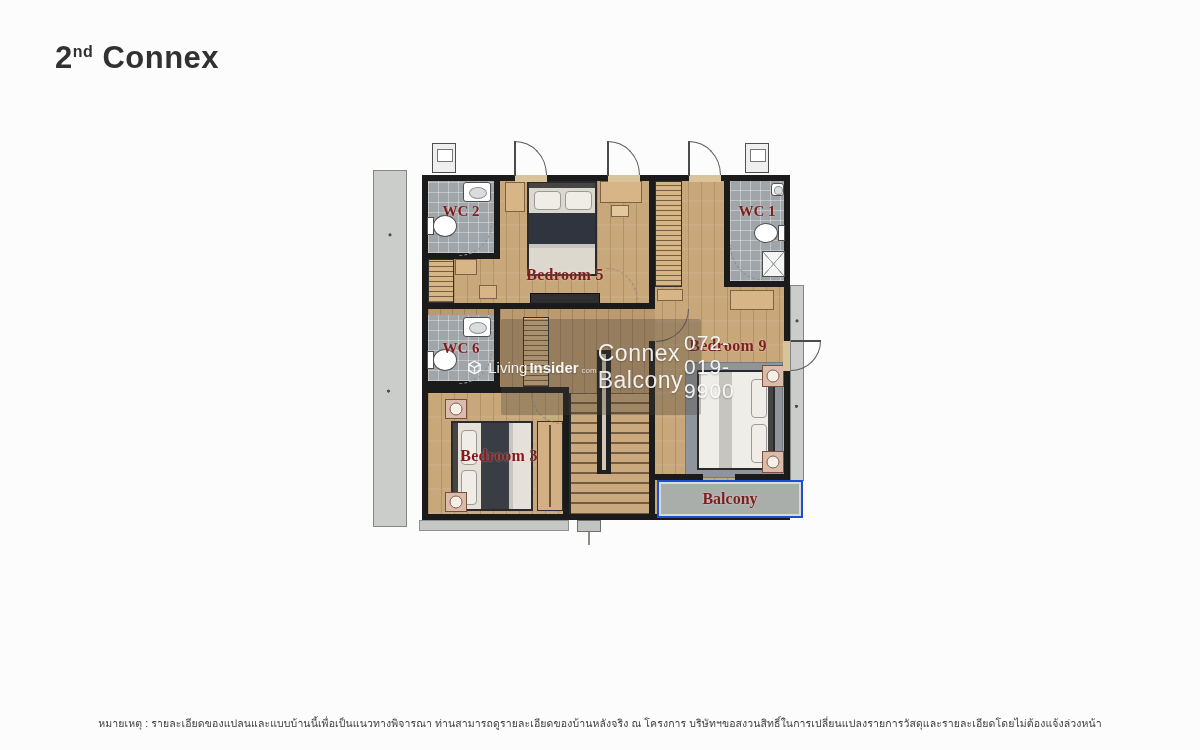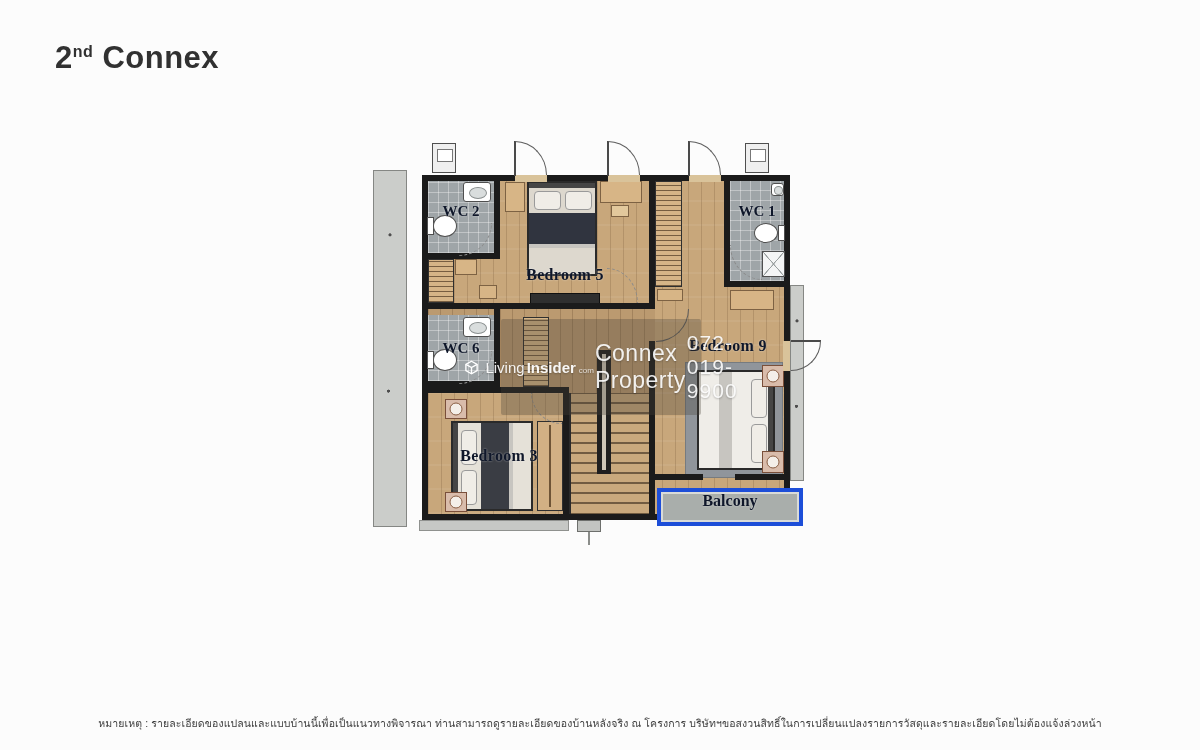--- a/index.html
+++ b/index.html
@@ -27,22 +27,22 @@
       background-image: repeating-linear-gradient(90deg, rgba(90,62,36,.25) 0 1px, transparent 1px 12px); z-index:2; }
   .tile { background:#9fa5a8;
       background-image: repeating-linear-gradient(0deg, rgba(255,255,255,.35) 0 1px, transparent 1px 10px),
                         repeating-linear-gradient(90deg, rgba(255,255,255,.35) 0 1px, transparent 1px 10px); z-index:3; }
   .hatch { background:#d6b587; border:1.5px solid #2f2f2f;
       background-image: repeating-linear-gradient(0deg, rgba(55,36,18,.6) 0 1.5px, transparent 1.5px 5px); z-index:5; }
   #stairs { background:#c9a97d; border-left:2px solid #2a2a2a;
       background-image: repeating-linear-gradient(0deg, rgba(40,28,16,.55) 0 1.5px, transparent 1.5px 10px); z-index:4; }
   #handrail { background:#1f1f1f; z-index:6; }
   #handrail::after { content:""; position:absolute; left:5px; top:4px; bottom:4px; width:4px; background:#cfc7b8; }
-  #balcony { background:#a9aeab; border:4px solid #1d4ed8; box-shadow: inset 0 0 0 2px #d9dbd8; z-index:4;
-             display:flex; justify-content:center;margin-top:8px; }
+  #balcony { background:#a9aeab; border:2px solid #1d4ed8; box-shadow: inset 0 0 0 2px #d9dbd8; z-index:4;
+             display:flex; align-items:center; justify-content:center; }
 
   .wall { background:#1b1b1b; z-index:30; }
   .gap  { background:#d9c39a; z-index:31; }
 
   .arc { z-index:35; border:0 solid #5c5c5c; background:transparent; }
   .arc.tr { border-top:1.5px solid #5c5c5c; border-right:1.5px solid #5c5c5c; border-top-right-radius:100%; }
   .arc.br { border-bottom:1.5px solid #5c5c5c; border-right:1.5px solid #5c5c5c; border-bottom-right-radius:100%; }
   .arc.bl { border-bottom:1.5px solid #5c5c5c; border-left:1.5px solid #5c5c5c; border-bottom-left-radius:100%; }
   .arc.dashed { border-style:dashed; border-color:#8b8b8b; }
   .leaf { background:#4a4a4a; z-index:35; }
@@ -69,21 +69,21 @@
   .shower { background:#f4f5f5; border:1.5px solid #4f4f4f; z-index:10;
       background-image: linear-gradient(to bottom right, transparent 48%, #9aa0a0 49%, #9aa0a0 51%, transparent 52%),
                         linear-gradient(to bottom left, transparent 48%, #9aa0a0 49%, #9aa0a0 51%, transparent 52%); }
   .vanity { background:#efefef; border:1.5px solid #4f4f4f; z-index:10; }
   .vanity::after { content:""; position:absolute; left:20%; top:18%; width:60%; height:40%;
                    background:#fff; border:1px solid #777; }
   .wardrobe-slab { background:#d2b084; border:1.5px solid #2f2f2f; z-index:8; }
   .wardrobe-slab::after { content:""; position:absolute; left:45%; top:3%; width:2px; height:94%; background:#6e5436; }
 
   .room-label { position:absolute; z-index:40; text-align:center;
-      font-family:"Liberation Serif", serif; font-weight:700; color:#0f172a;
+      font-family:"Liberation Serif", serif; font-weight:700; color:#7f1d1d;
       text-shadow:0 0 2px rgba(255,255,255,.55); }
   .lbl-wc { font-size:15px; }
   .lbl-bed { font-size:16px; letter-spacing:.3px; }
   #balcony .room-label { position:static; font-size:16px; }
 
   
   #watermark { position:absolute; left:501px; top:319px; width:200px; height:96px; z-index:60;
       background:rgba(73,64,55,.32); border-radius:2px;
       display:flex; flex-direction:row; align-items:center; justify-content:center; gap:1px;
       color:#fff; text-shadow:0 1px 2px rgba(0,0,0,.25); }
@@ -234,17 +234,17 @@
     <span id="wm-logo">
       <svg width="15" height="15" viewBox="0 0 24 24">
         <path d="M12 2 L21 7 V17 L12 22 L3 17 V7 Z" fill="none" stroke="#ffffff" stroke-width="2.2"></path>
         <path d="M3 7 L12 12 L21 7 M12 12 V22" fill="none" stroke="#ffffff" stroke-width="2.2"></path>
       </svg>
     </span>
     <span class="light">Living</span>
     <span class="bold">Insider</span>
     <span class="tld">com</span>
   </div>
-  <div id="wm-company">Connex Property</div>
+  <div id="wm-company">Connex Balcony</div>
   <div id="wm-phone">072-019-9900</div>
 </div>
 
 <div id="footer">หมายเหตุ : รายละเอียดของแปลนและแบบบ้านนี้เพื่อเป็นแนวทางพิจารณา ท่านสามารถดูรายละเอียดของบ้านหลังจริง ณ โครงการ บริษัทฯขอสงวนสิทธิ์ในการเปลี่ยนแปลงรายการวัสดุและรายละเอียดโดยไม่ต้องแจ้งล่วงหน้า</div>
 
 </body></html>

